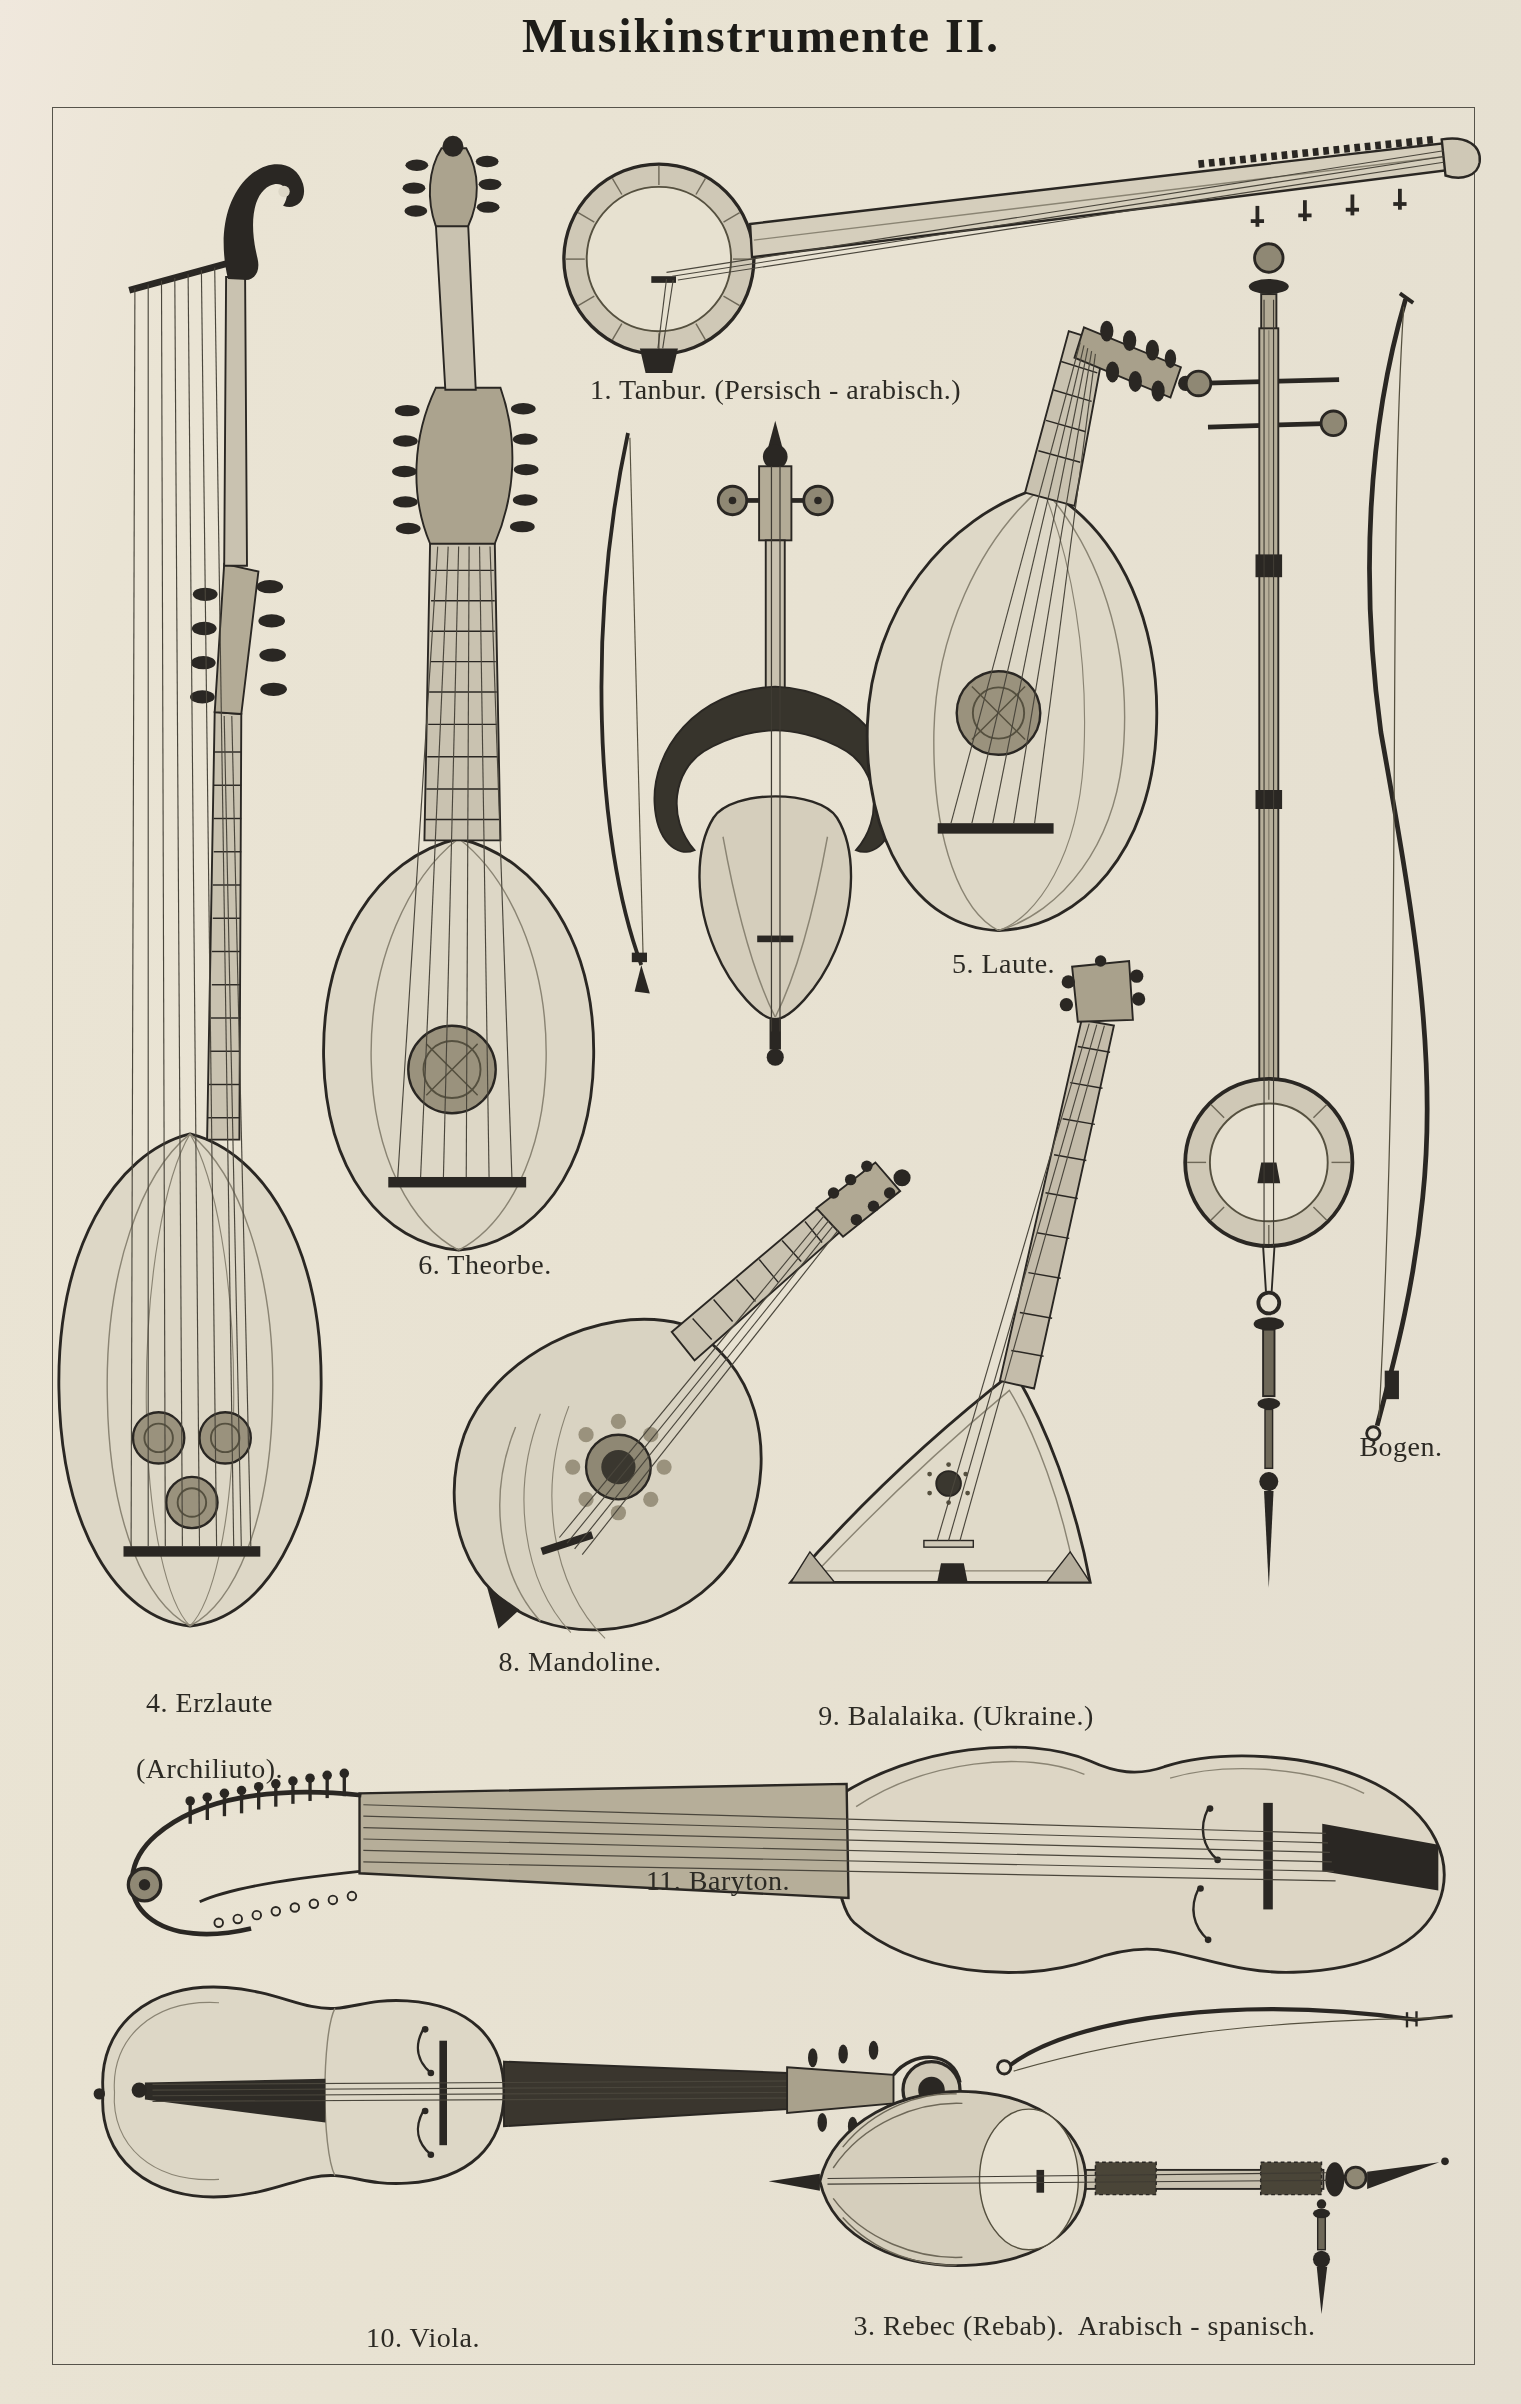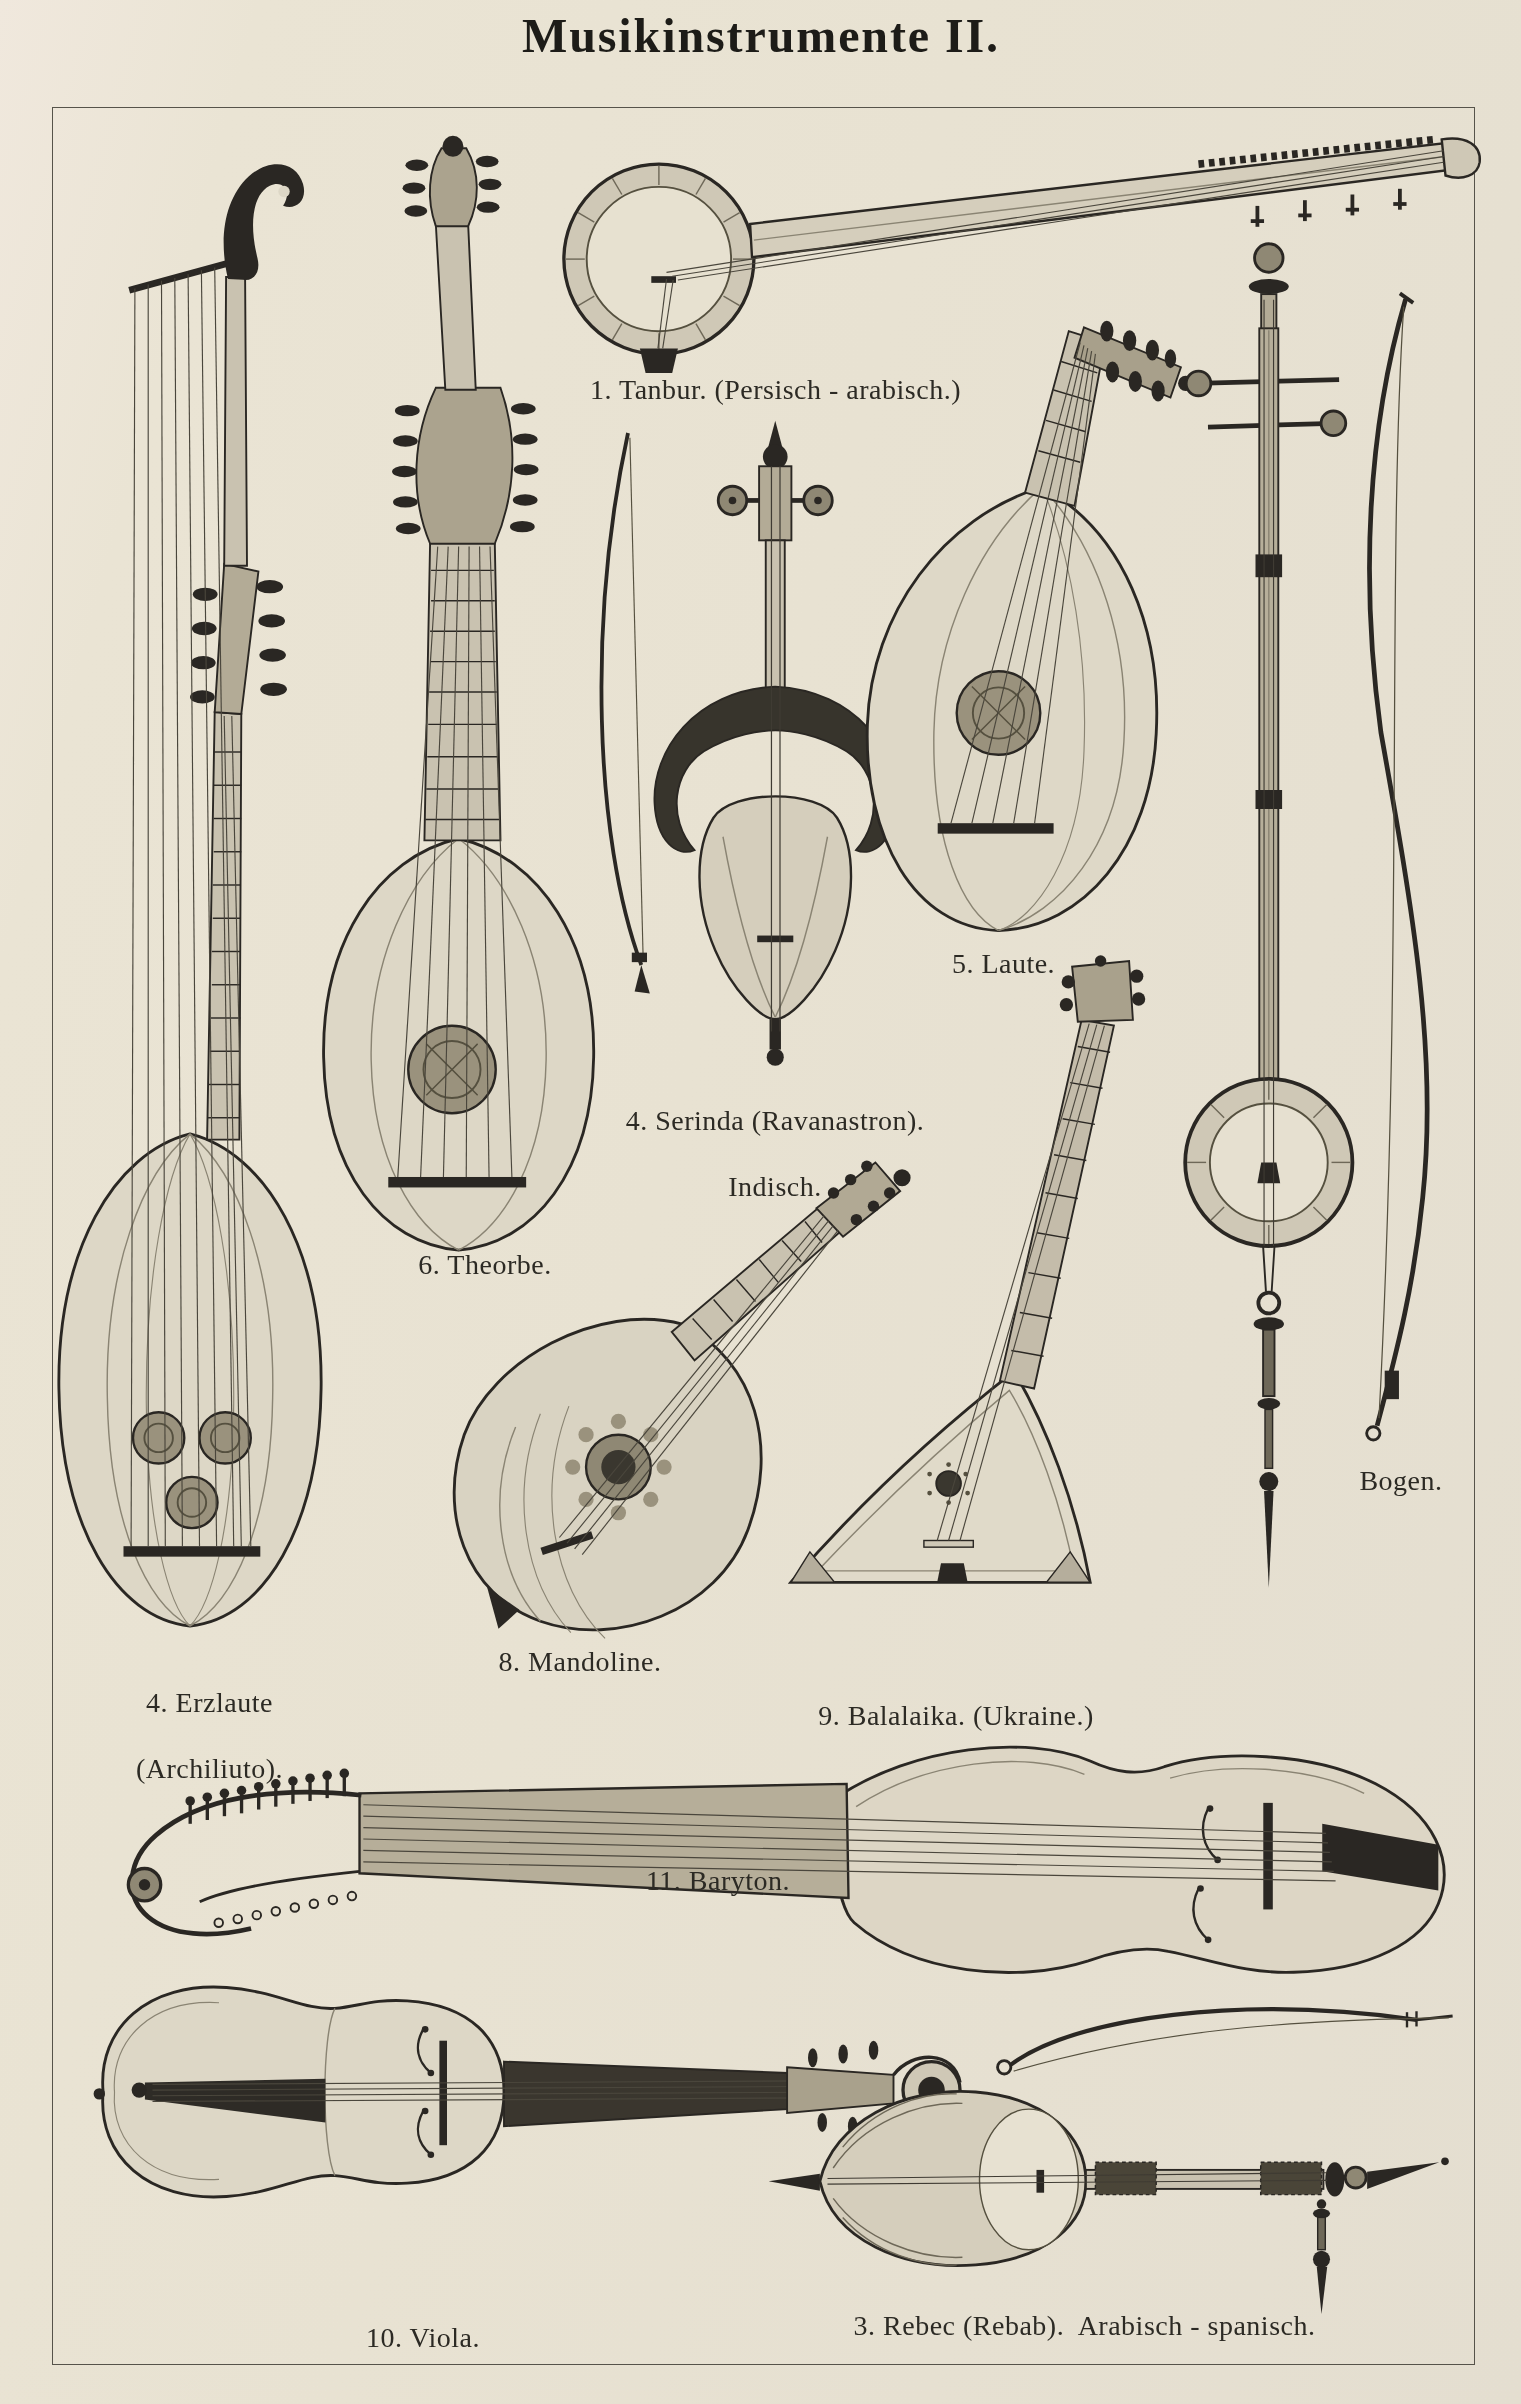--- a/index.html
+++ b/index.html
@@ -541,28 +541,24 @@
       <rect x="596" y="252" width="8" height="34" fill="#6e6858" stroke="#2a2723" stroke-width="1.5"></rect>
       <circle cx="600" cy="296" r="9" fill="#2a2723"></circle>
       <path d="M595,304 L600,354 L606,304 Z" fill="#2a2723"></path>
     </svg>
   </div>
 
   <div class="caption" style="left:552px;top:373px;width:447px;">1. Tanbur. (Persisch - arabisch.)</div>
 
   <div class="caption" style="left:875px;top:947px;width:257px;">5. Laute.</div>
 
-  <div class="caption" style="left:580px;top:1071px;width:390px;">
-    <span style="display:block">4. Serinda (Ravanastron).</span>
-    <span style="display:block">Indisch.</span>
-  </div>
 
   <div class="caption" style="left:352px;top:1248px;width:266px;">6. Theorbe.</div>
 
-  <div class="caption" style="left:1320px;top:1464px;width:162px;">Bogen.</div>
+  <div class="caption" style="left:1320px;top:1430px;width:162px;">Bogen.</div>
 
   <div class="caption" style="left:780px;top:1699px;width:352px;">9. Balalaika. (Ukraine.)</div>
 
 
   <div class="caption" style="left:86px;top:1653px;width:247px;">
     <span style="display:block">4. Erzlaute</span>
     <span style="display:block">(Archiliuto).</span>
   </div>
 
   <div class="caption" style="left:447px;top:1645px;width:266px;">8. Mandoline.</div>

